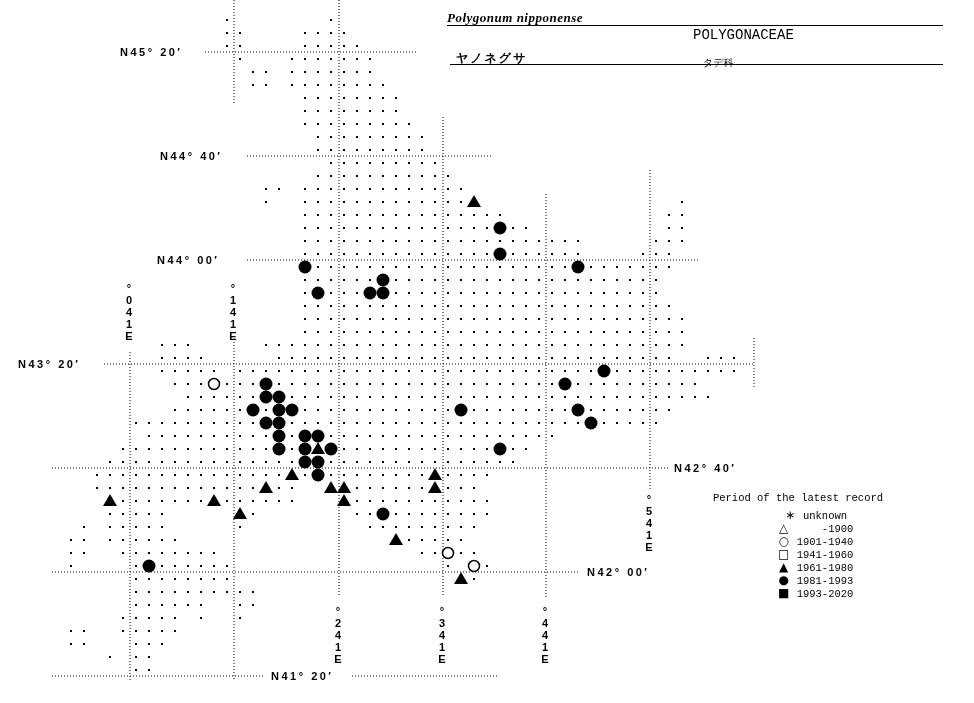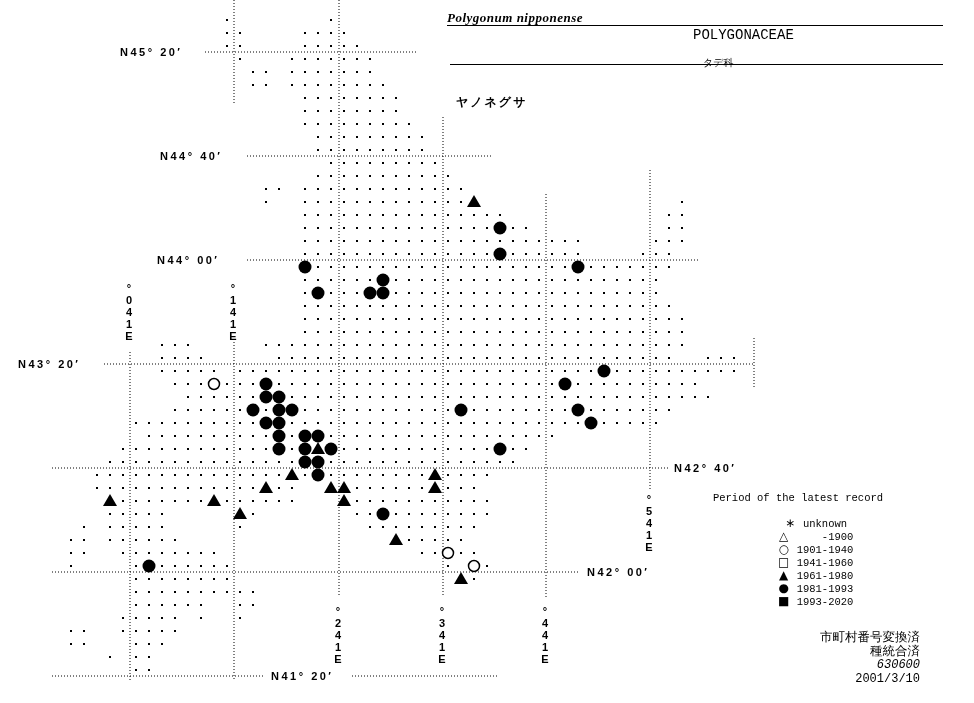--- a/index.html
+++ b/index.html
@@ -7,26 +7,26 @@
          font-family:"Liberation Sans",sans-serif;color:#000;}
   #map-svg{position:absolute;left:0;top:0;}
   #map-svg .gridline{stroke:#000;stroke-width:1;stroke-dasharray:1 2;fill:none;}
   #map-svg text{fill:#000;}
   #map-svg .coordlabel{font-family:"Liberation Sans",sans-serif;font-size:11px;font-weight:bold;letter-spacing:2.5px;}
   #map-svg .vlabel{text-anchor:middle;letter-spacing:0;}
   .abs{position:absolute;text-align:center;}
   .sci-name{left:447px;top:10px;font-family:"Liberation Serif",serif;font-style:italic;font-weight:bold;font-size:13px;letter-spacing:0.5px;}
   .rule1{left:447px;top:25px;width:496px;border-top:1px solid #000;height:0;}
   .family-latin{left:693px;top:27px;font-family:"Liberation Mono",monospace;font-size:14px;}
-  .jp-name{left:456px;top:50px;font-size:12px;font-weight:bold;letter-spacing:2px;font-family:"DejaVu Sans",sans-serif;margin-top:44px;}
+  .jp-name{left:456px;top:50px;font-size:12px;font-weight:bold;letter-spacing:2px;font-family:"DejaVu Sans",sans-serif;}
   .rule2{left:450px;top:64px;width:493px;border-top:1px solid #000;height:0;}
   .family-jp{left:703px;top:56px;font-size:10px;font-family:"DejaVu Sans",sans-serif;}
   .legend{left:703px;top:492px;width:190px;font-family:"Liberation Mono",monospace;font-size:10.5px;}
   .legend-title{height:13px;line-height:13px;white-space:pre;}
-  .legend-items{margin-top:12px;text-decoration:underline;}
+  .legend-items{margin-top:4px;text-decoration:underline;}
   .legend-item{height:13px;line-height:13px;white-space:pre;}
   .legend-sym{display:inline-block;width:26px;margin-left:28px;font-family:"DejaVu Sans",sans-serif;font-size:12px;line-height:13px;}
   .legend-label{display:inline-block;white-space:pre;}
   .footer{right:54px;top:630px;text-align:right;font-family:"Liberation Mono",monospace;font-size:12px;line-height:14px;}
   .footer .cjk{font-family:"DejaVu Sans",sans-serif;font-size:12.5px;}
   .footer .ital{font-style:italic;}
 </style>
 </head>
 <body>
 
@@ -1088,20 +1088,14 @@
       <div class="legend-item"><span class="legend-sym">∗</span><span class="legend-label">unknown</span></div>
       <div class="legend-item"><span class="legend-sym">△</span><span class="legend-label">    -1900</span></div>
       <div class="legend-item"><span class="legend-sym">○</span><span class="legend-label">1901-1940</span></div>
       <div class="legend-item"><span class="legend-sym">□</span><span class="legend-label">1941-1960</span></div>
       <div class="legend-item"><span class="legend-sym">▲</span><span class="legend-label">1961-1980</span></div>
       <div class="legend-item"><span class="legend-sym">●</span><span class="legend-label">1981-1993</span></div>
       <div class="legend-item"><span class="legend-sym">■</span><span class="legend-label">1993-2020</span></div>
     </div>
   </div>
 
-  <div class="abs footer">
-    <div class="cjk">市町村番号変換済</div>
-    <div class="cjk">種統合済</div>
-    <div class="ital">630600</div>
-    <div>2001/3/10</div>
-  </div>
 
 </div>
 
 </body></html>

